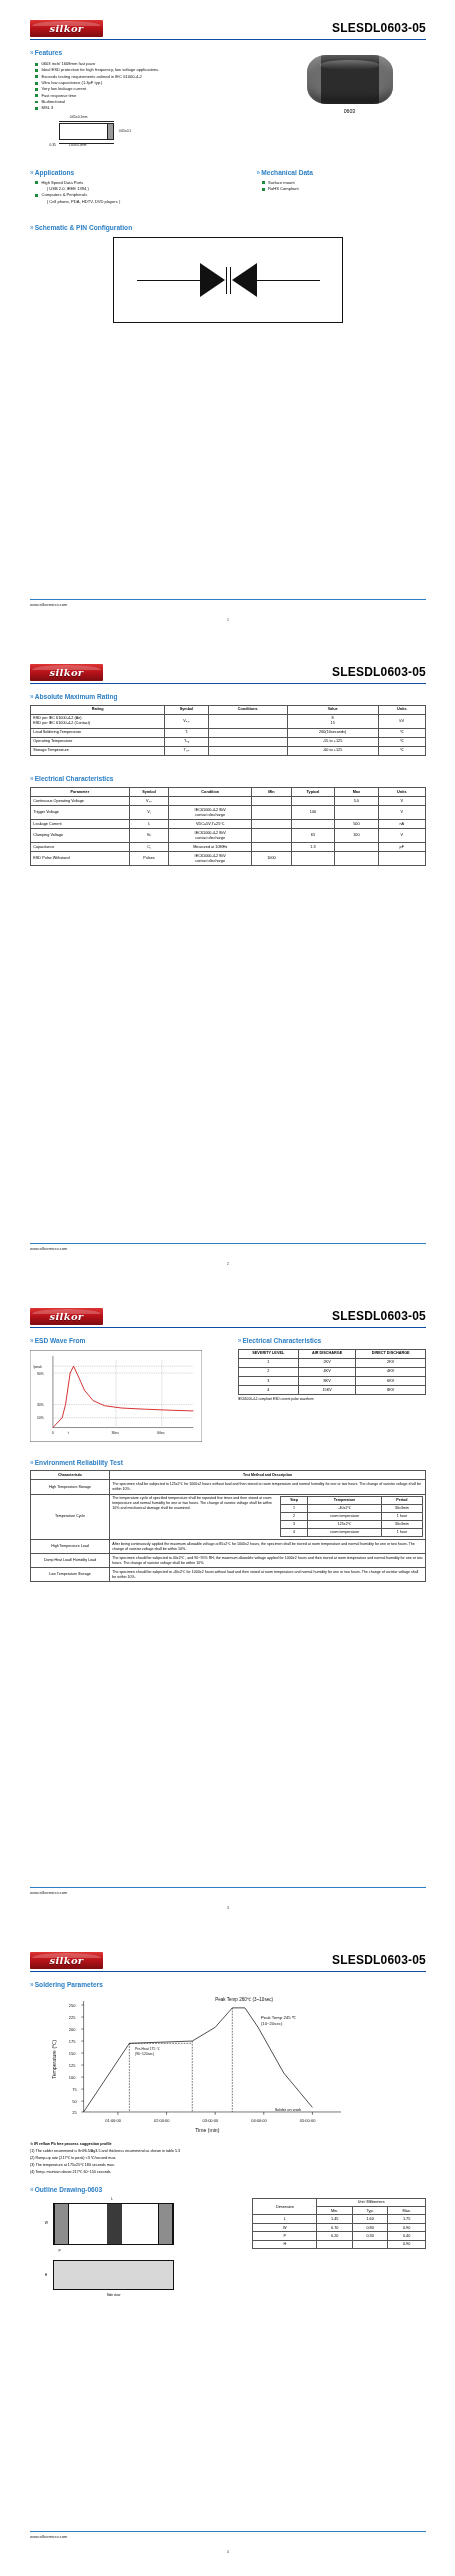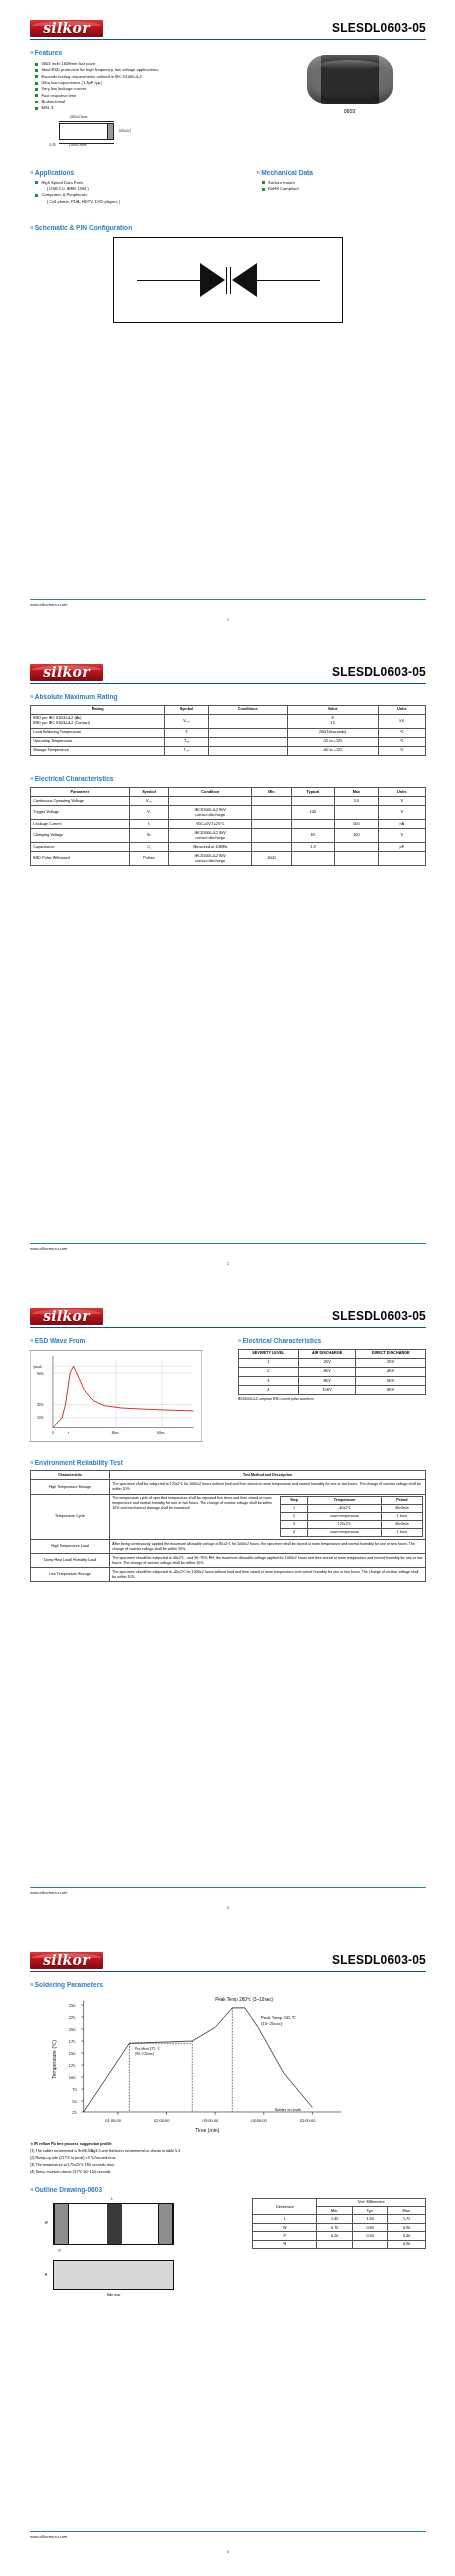--- a/index.html
+++ b/index.html
@@ -26,21 +26,21 @@
   }
   .logo {
     width: 73px; height: 17px;
     background: linear-gradient(180deg,#d33 0%, #b8121a 48%, #7d0c11 100%);
     border-radius: 1.1px;
     position: relative;
     display:flex; align-items:center; justify-content:center;
   }
   .logo .lg-text {
     font-family: "DejaVu Serif", serif;
-    color: #fff; font-size: 14px; font-style: italic; letter-spacing: 0.3px;
+    color: #fff; font-size: 10px; font-style: italic; letter-spacing: 0.3px;
     font-weight: bold;
     text-shadow: 0 0.6px 0 rgba(0,0,0,.4);
   }
   .logo .swoosh {
     position:absolute; left:2.3px; top:1.7px; width:69px; height:5.2px;
     background: rgba(255,255,255,.22);
     border-radius: 50% 50% 40% 40%/100% 100% 0 0;
   }
   .part-no {
     font-size: 12px; font-weight: bold; letter-spacing: 0.2px;

